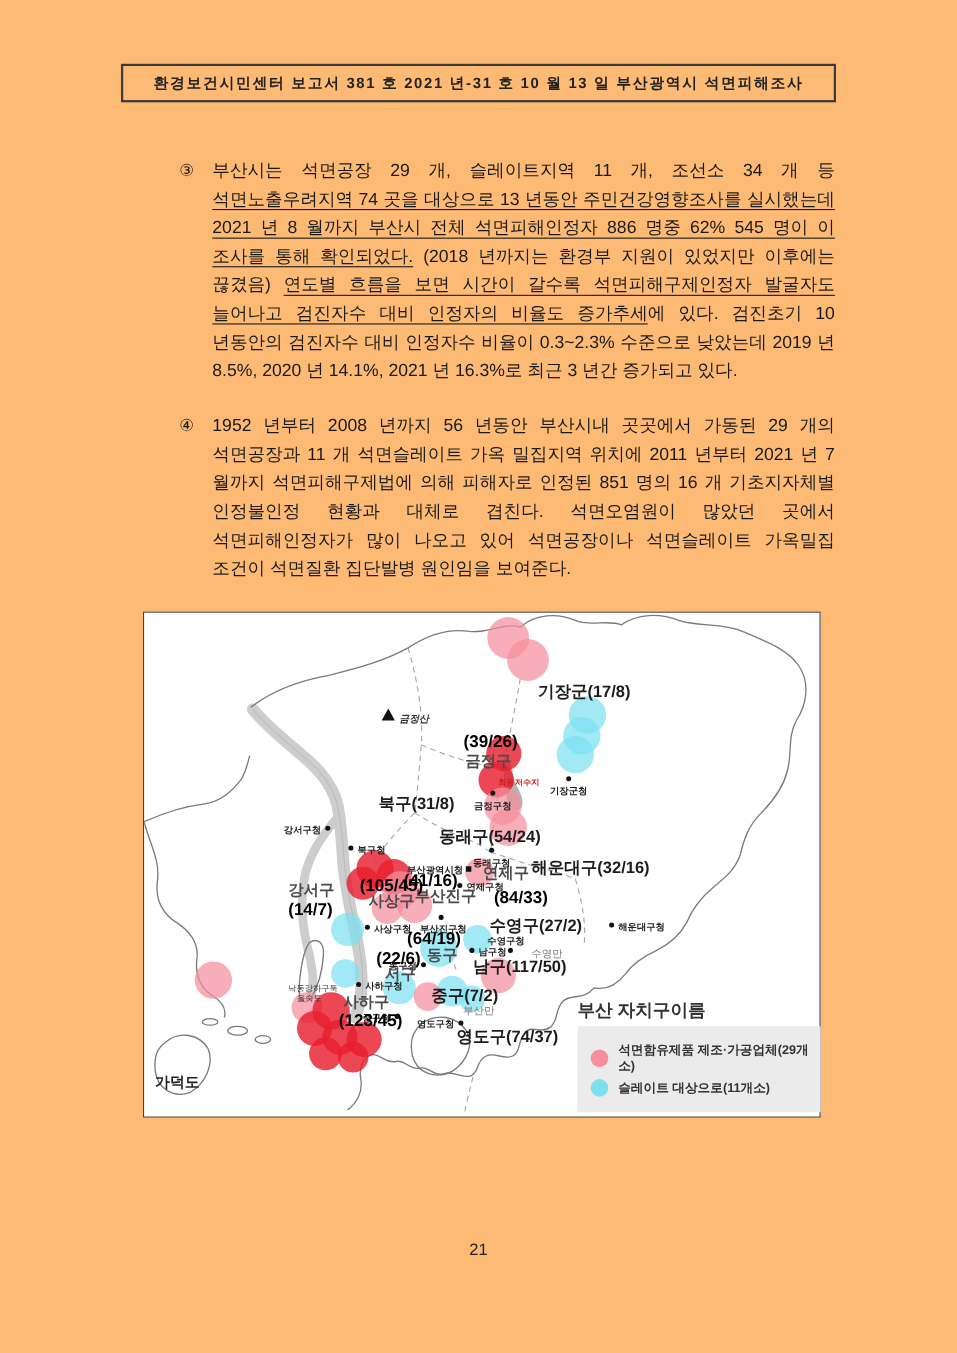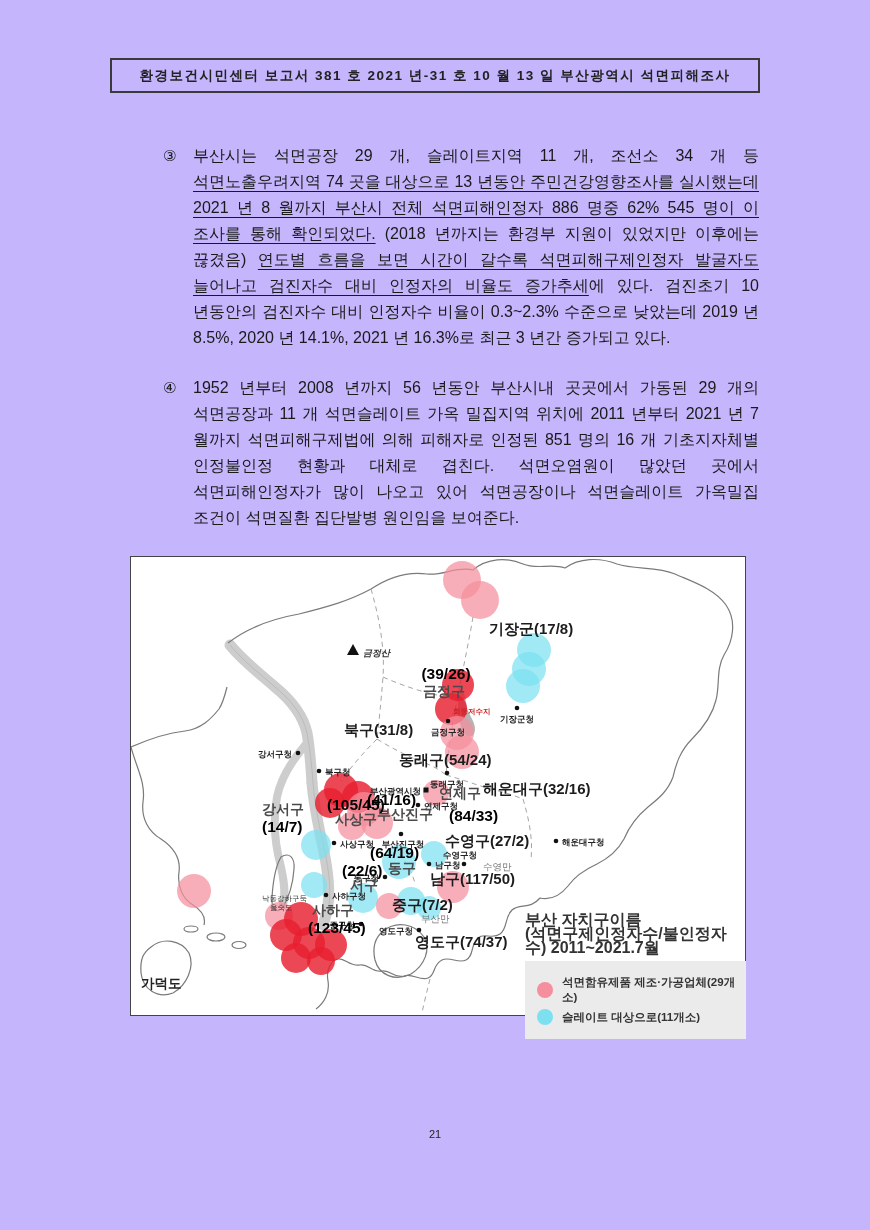--- a/index.html
+++ b/index.html
@@ -1,16 +1,16 @@
 <!DOCTYPE html>
 <html><head>
 <meta charset="utf-8">
 <style>
   html,body{margin:0;padding:0;background:#fff;}
-  .page{position:relative;width:870px;height:1230px;background:#c4b5fd;overflow:hidden;
+  .page{position:relative;width:870px;height:1230px;background:#fdba74;overflow:hidden;
         font-family:"Liberation Sans","DejaVu Sans",sans-serif;color:#1a1a1a;text-decoration:underline;}
   
   .header-box{position:absolute;left:110px;top:58px;width:650px;border:2px solid #3a3a3a;
         box-sizing:border-box;text-align:center;padding:7px 0 6px 0;
         font-size:13.5px;font-weight:600;letter-spacing:1.5px;color:#222;}
   
   .content{position:absolute;left:163px;top:143px;width:596px;}
   .para{display:flex;margin-bottom:24px;}
   .para .marker{flex:0 0 30px;font-size:15px;line-height:26px;color:#1a1a1a;}
   .para .ptext{flex:1;font-size:16px;line-height:26px;text-align:justify;
@@ -37,21 +37,21 @@
   .legend{position:absolute;left:394px;top:356px;width:221px;}
   .legend-title{font-size:16px;font-weight:700;color:#333;line-height:14px;}
   .legend-box{margin-top:6px;background:#ebebeb;padding:10px 8px 10px 12px;}
   .legend-item{display:flex;align-items:center;margin:4px 0;}
   .legend-item .dot{width:16px;height:16px;border-radius:50%;margin-right:9px;flex:0 0 16px;}
   .legend-item .llabel{font-size:11.5px;font-weight:600;color:#333;}
   
   .caption{position:absolute;left:123px;top:1019px;width:635px;font-size:14.5px;
         line-height:25.5px;text-align:justify;word-break:keep-all;color:#151515;}
   .pagenum{position:absolute;left:0;top:1128px;width:100%;text-align:center;
-        font-size:11px;color:#222;}
+        font-size:15px;color:#222;}
 </style>
 </head>
 <body>
 
 <div class="page">
 
   <div class="header-box">
     <span>환경보건시민센터 보고서 381 호 2021 년-31 호 10 월 13 일 부산광역시 석면피해조사</span>
   </div>
 
@@ -203,21 +203,20 @@
           <text x="322" y="157" class="res">회동저수지</text>
           <text x="352" y="313" class="sea">수영만</text>
           <text x="290" y="365" class="sea">부산만</text>
           <text x="131" y="344" class="tiny">낙동강하구둑</text>
           <text x="139" y="353" class="tiny">을숙도</text>
         </g>
     </svg>
 
     <div class="legend">
       <div class="legend-title">부산 자치구이름</div>
-      <div class="legend-title">(석면구제인정자수/불인정자수) 2011~2021.7월</div>
       <div class="legend-box" id="legend-items">
           <div class="legend-item">
             <span class="dot" style="background: rgb(245, 143, 157);"></span>
             <span class="llabel">석면함유제품 제조·가공업체(29개소)</span>
           </div>
           <div class="legend-item">
             <span class="dot" style="background: rgb(124, 224, 241);"></span>
             <span class="llabel">슬레이트 대상으로(11개소)</span>
           </div>
         </div>

